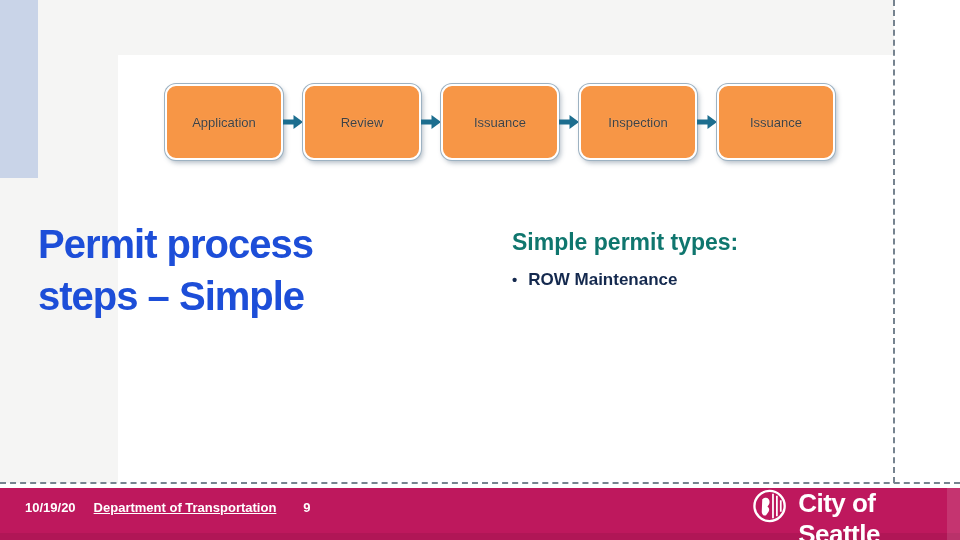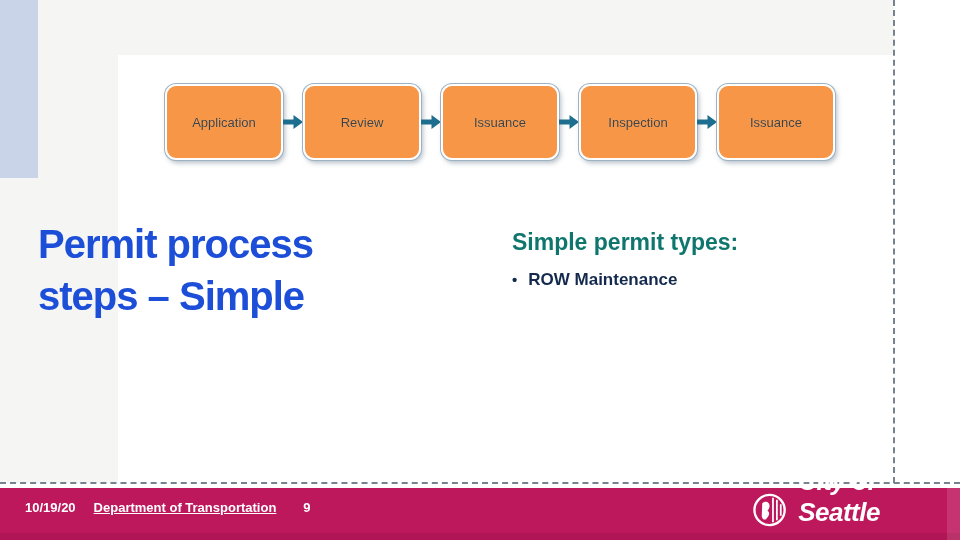--- a/index.html
+++ b/index.html
@@ -79,21 +79,21 @@
   }
   .footer-left {
     position:absolute; left:25px; top:0; height:38px; width:400px;
     display:flex; align-items:center;
     color:#ffffff; font-size:13px; font-weight:bold;
   }
   .footer-date { margin-right:18px; }
   .footer-dept { margin-right:27px;text-decoration:underline; }
   .logo-group {
     position:absolute; left:752px; top:0; height:40px;
-    display:flex; align-items:flex-end;font-style:italic;
+    display:flex; align-items:flex-start;
   }
   .logo-emblem { width:36px; height:36px; margin-right:11px; }
   .logo-text {
     color:#ffffff; font-size:26px; font-weight:bold; letter-spacing:-0.5px;
   }
 </style>
 </head>
 <body>
 
 <div class="slide-bg"></div>

